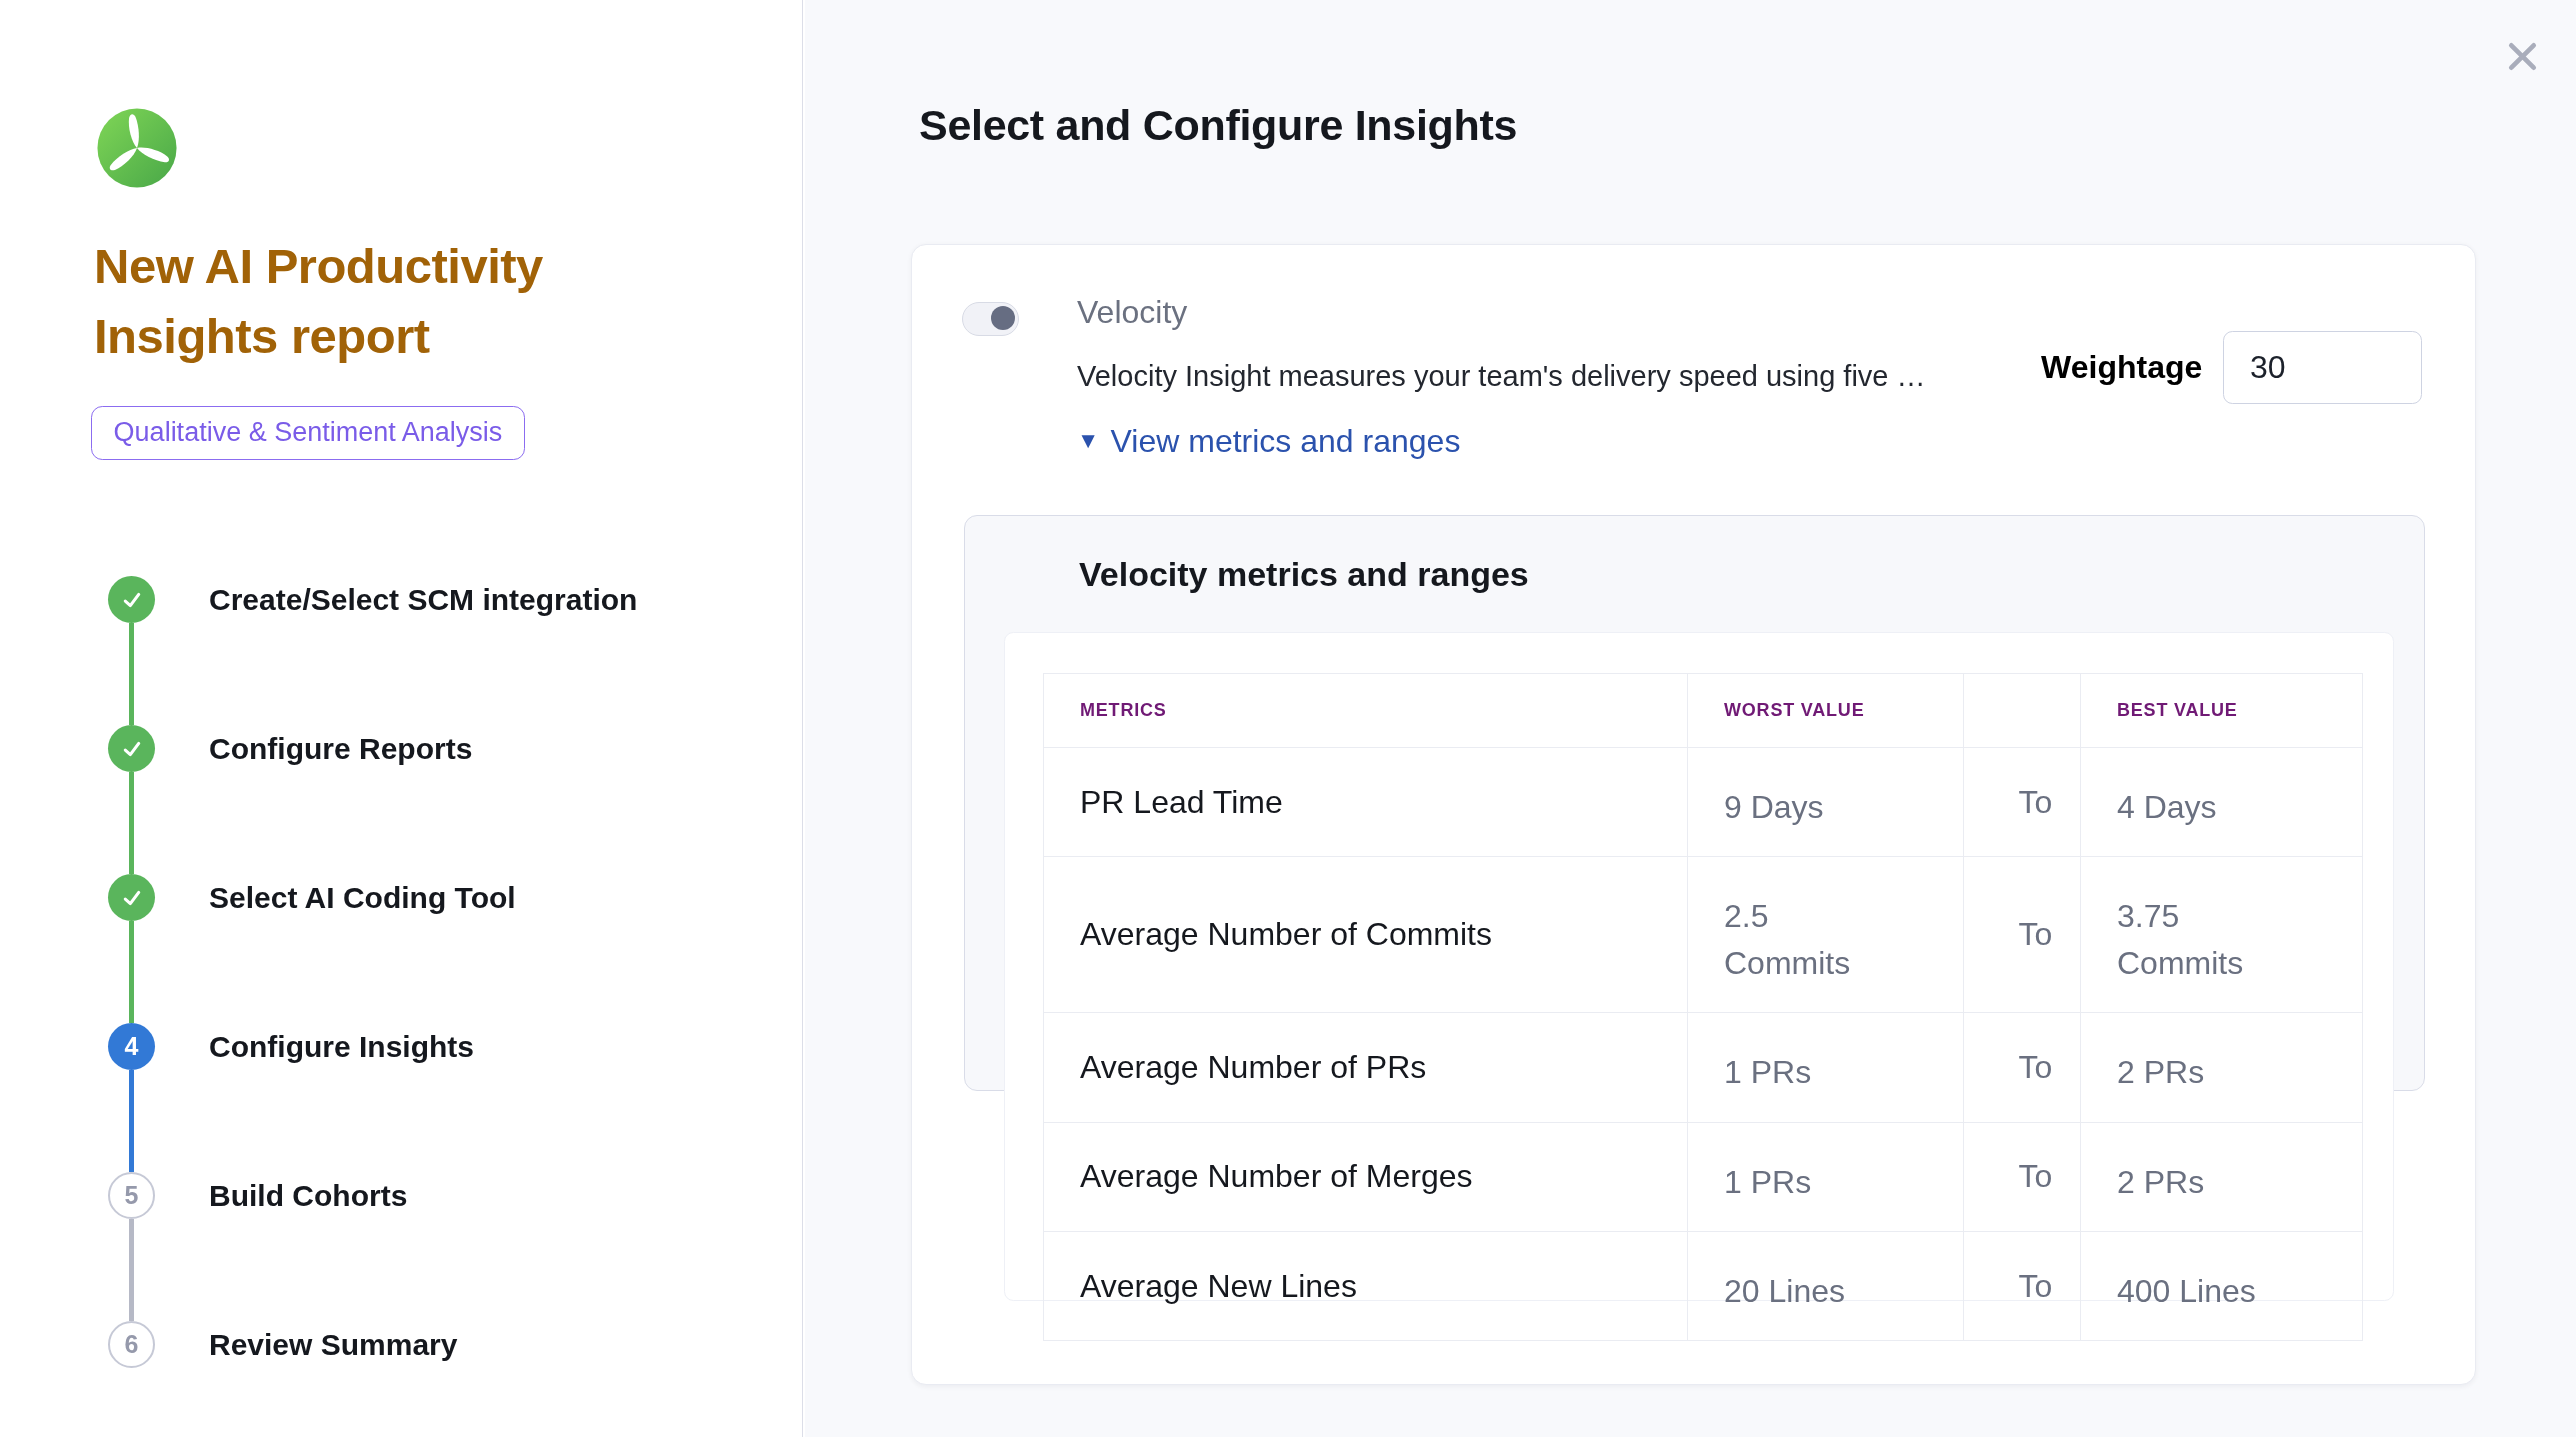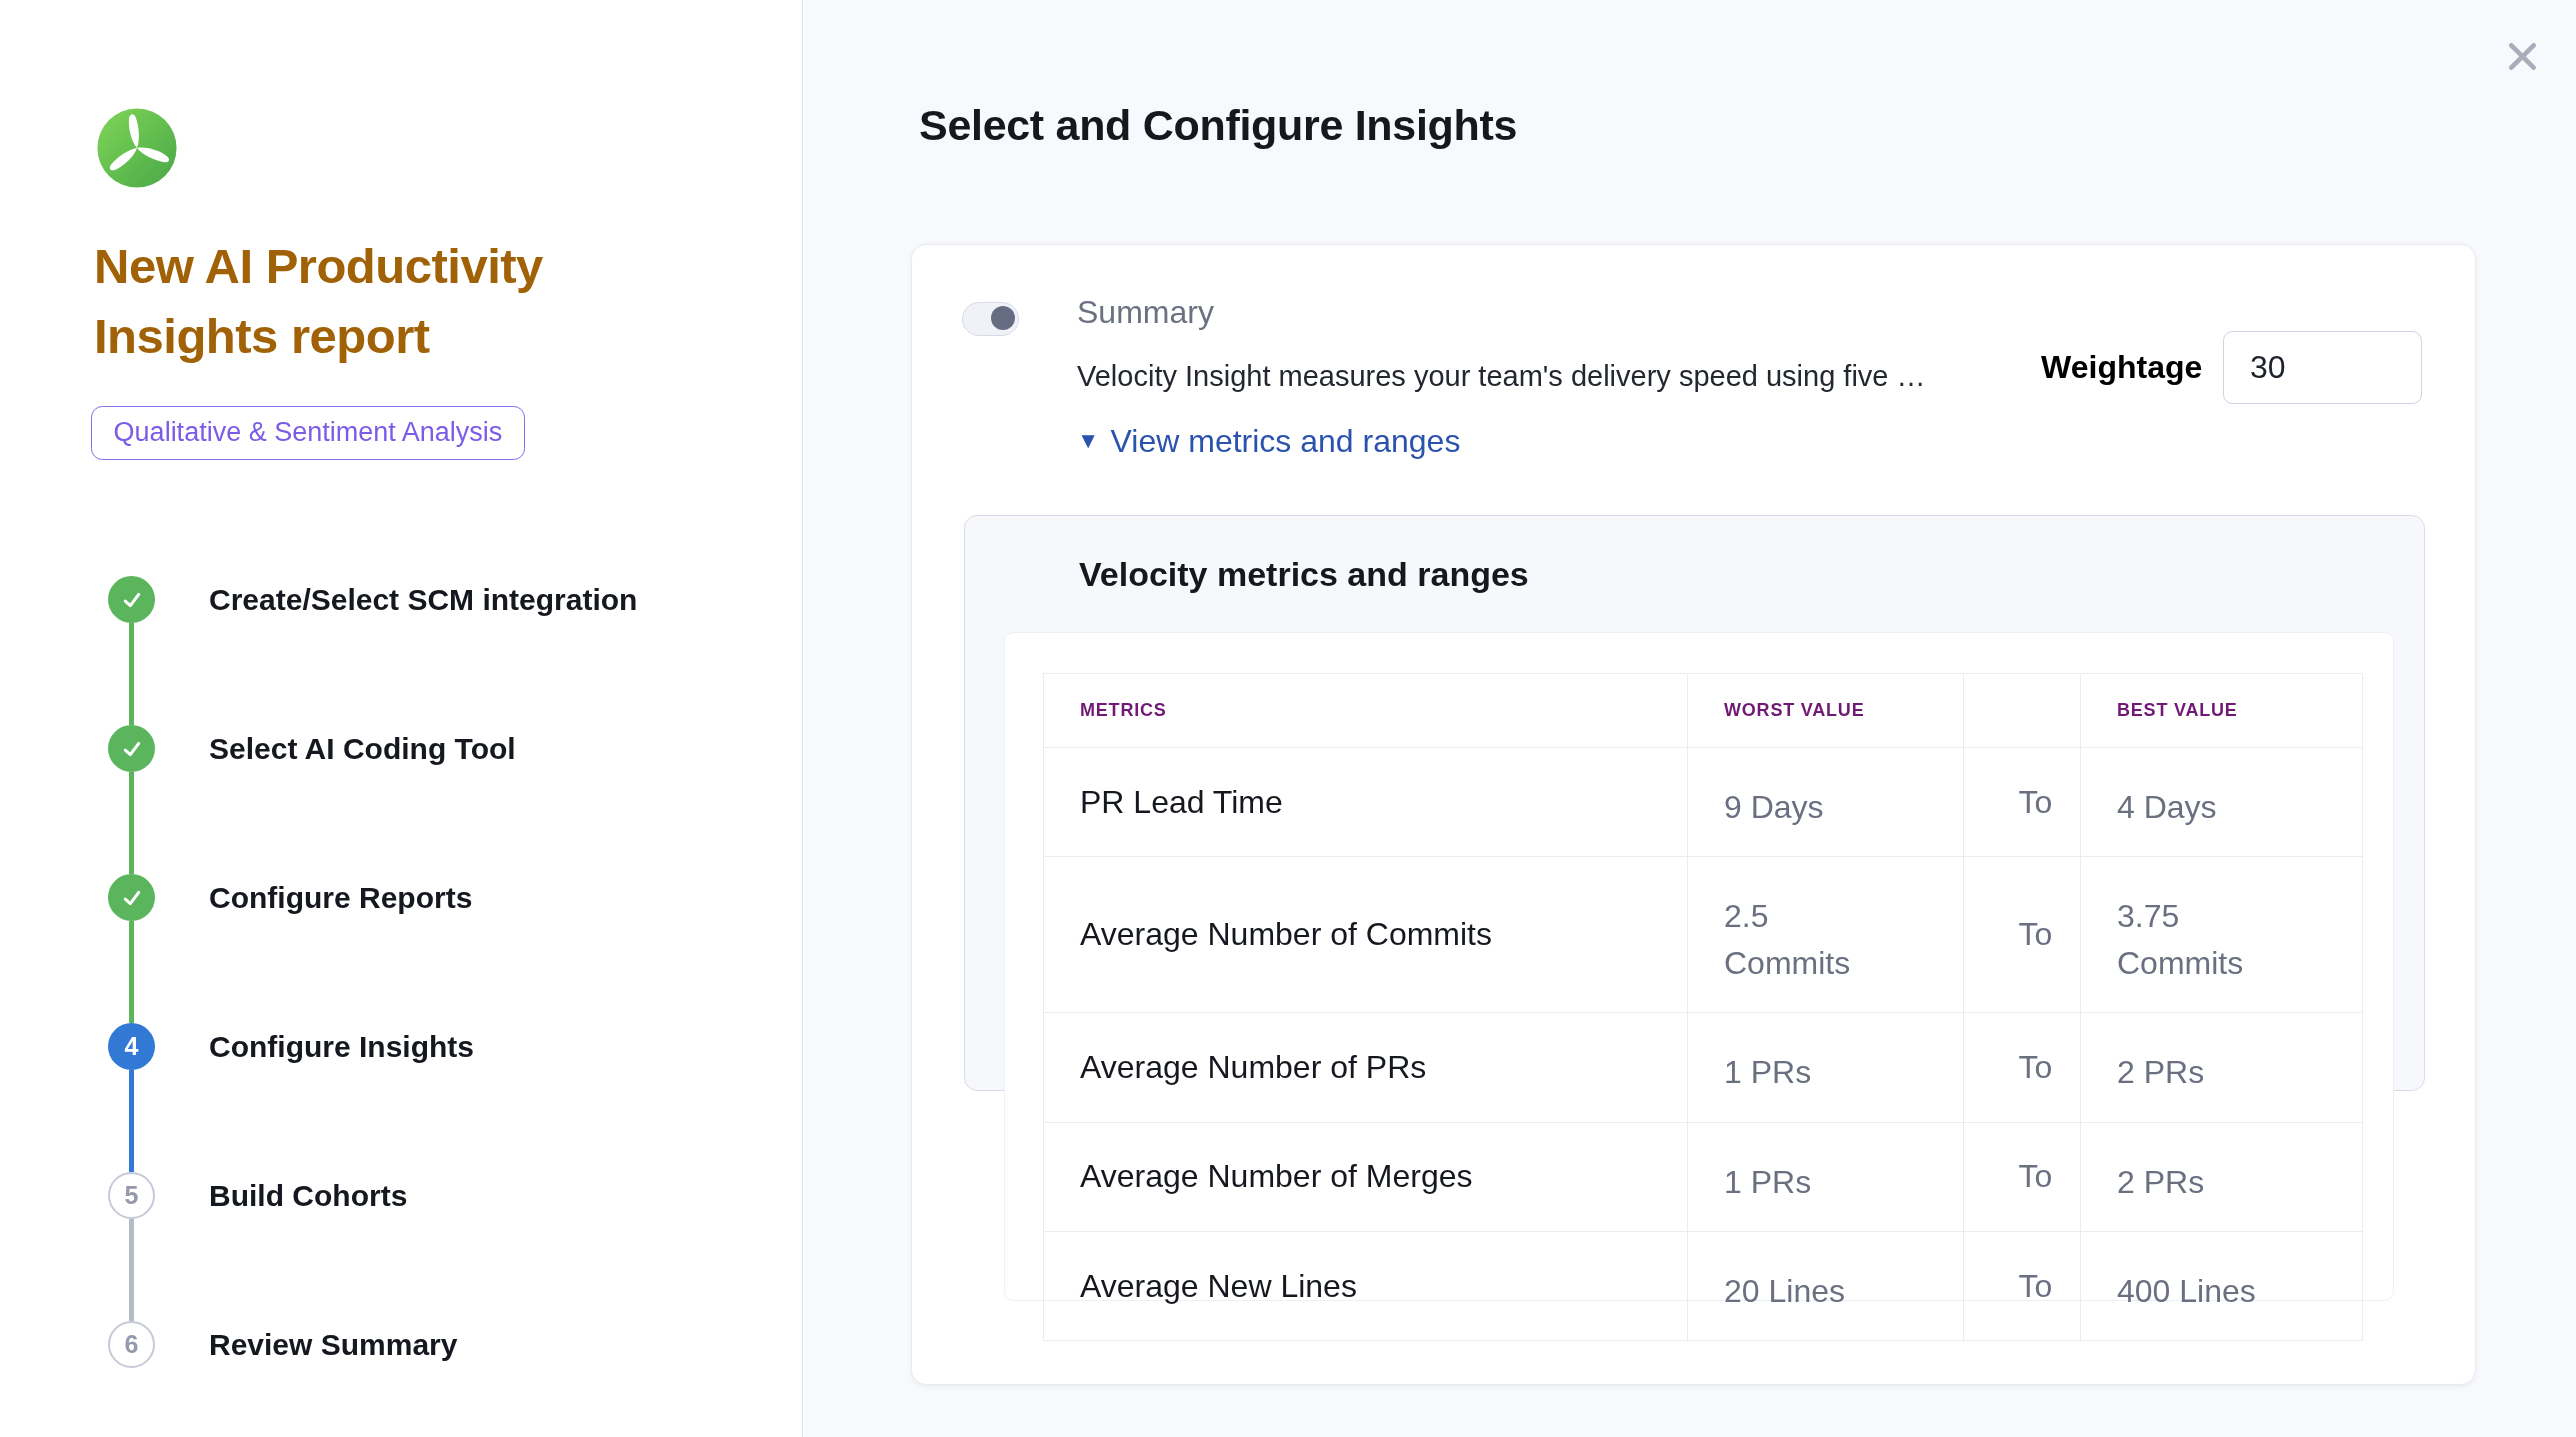--- a/index.html
+++ b/index.html
@@ -123,31 +123,31 @@
         <div class="step-label">Create/Select SCM integration</div>
       </div>
         <div class="step done">
         <div class="connector"></div>
         <div class="step-circle">
 
           <svg class="check-icon" viewBox="0 0 50 50">
             <polyline points="13,27 22,35 37,15" fill="none" stroke="#ffffff" stroke-width="5.5" stroke-linecap="round" stroke-linejoin="round"></polyline>
           </svg>
         </div>
-        <div class="step-label">Select AI Coding Tool</div>
+        <div class="step-label">Configure Reports</div>
       </div>
         <div class="step done">
         <div class="connector"></div>
         <div class="step-circle">
 
           <svg class="check-icon" viewBox="0 0 50 50">
             <polyline points="13,27 22,35 37,15" fill="none" stroke="#ffffff" stroke-width="5.5" stroke-linecap="round" stroke-linejoin="round"></polyline>
           </svg>
         </div>
-        <div class="step-label">Configure Reports</div>
+        <div class="step-label">Select AI Coding Tool</div>
       </div>
         <div class="step current">
         <div class="connector"></div>
         <div class="step-circle">
           <span class="step-num">4</span>
 
         </div>
         <div class="step-label">Configure Insights</div>
       </div>
         <div class="step upcoming">
@@ -177,21 +177,21 @@
       <svg width="43" height="43" viewBox="0 0 46 46">
         <line x1="11" y1="11" x2="35" y2="35" stroke="#a9adbb" stroke-width="5" stroke-linecap="round"></line>
         <line x1="35" y1="11" x2="11" y2="35" stroke="#a9adbb" stroke-width="5" stroke-linecap="round"></line>
       </svg>
     </button>
 
     <div class="card">
       <div class="toggle">
         <span class="toggle-knob"></span>
       </div>
-      <div class="insight-name">Summary</div>
+      <div class="insight-name">Velocity</div>
       <div class="insight-desc">Velocity Insight measures your team's delivery speed using five …</div>
 
       <div class="metrics-link">
         <span class="tri">▼</span>
         <span>View metrics and ranges</span>
       </div>
 
       <div class="weightage-row">
         <span class="weightage-label">Weightage</span>
         <input class="weightage-input" type="text" value="30" style="">

